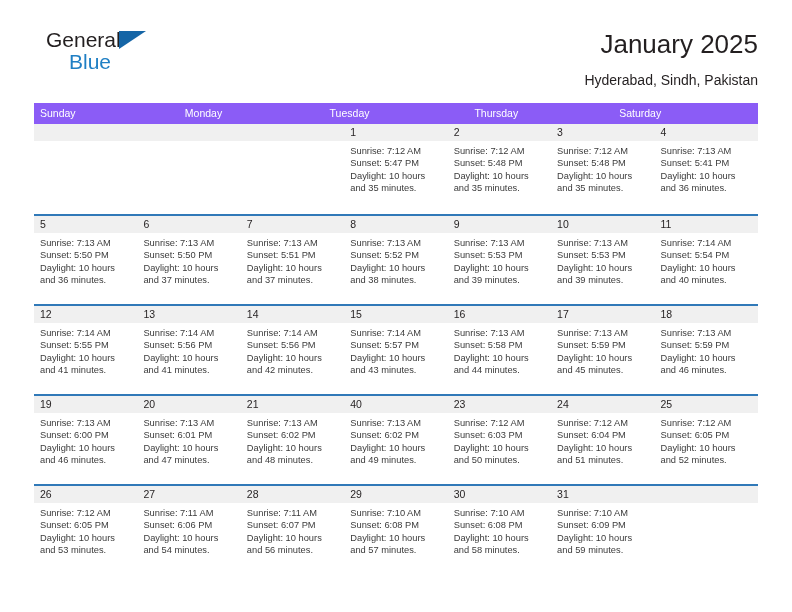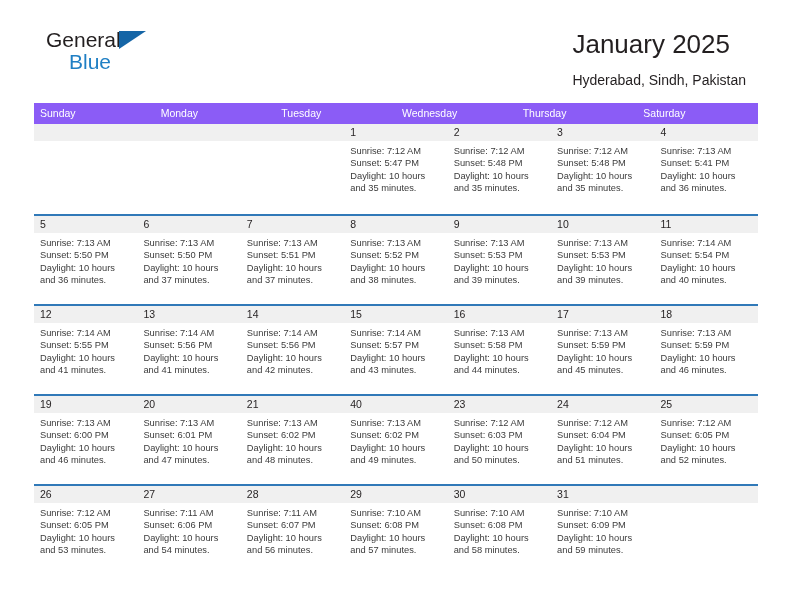--- a/index.html
+++ b/index.html
@@ -61,23 +61,23 @@
     position: absolute;
     left: 73px;
     top: 3px;
     width: 0;
     height: 0;
     border-left: 27px solid #1565a6;
     border-bottom: 18px solid transparent;
   }
   .title-block {
     position: absolute;
-    right: 12px;
+    right: 0;
     top: 0;
-    text-align: left;
+    text-align: right;
   }
   .cal-title {
     font-size: 26px;
     color: #231f20;
     line-height: 32px;
     white-space: nowrap;
   }
   .cal-subtitle {
     font-size: 14px;
     color: #231f20;
@@ -164,21 +164,20 @@
     </div>
 
   </div>
 
   <div class="calendar">
 
     <div class="dow-row">
       <div class="dow-cell">Sunday</div>
       <div class="dow-cell">Monday</div>
       <div class="dow-cell">Tuesday</div>
-      <div class="dow-cell">Wednesday</div>
       <div class="dow-cell">Thursday</div>
       <div class="dow-cell">Saturday</div>
     </div>
 
     <div id="weeks-container">
         <div class="week-row first">
           <div class="day-cell empty">
             <div class="day-num"></div>
           </div>
           <div class="day-cell empty">

